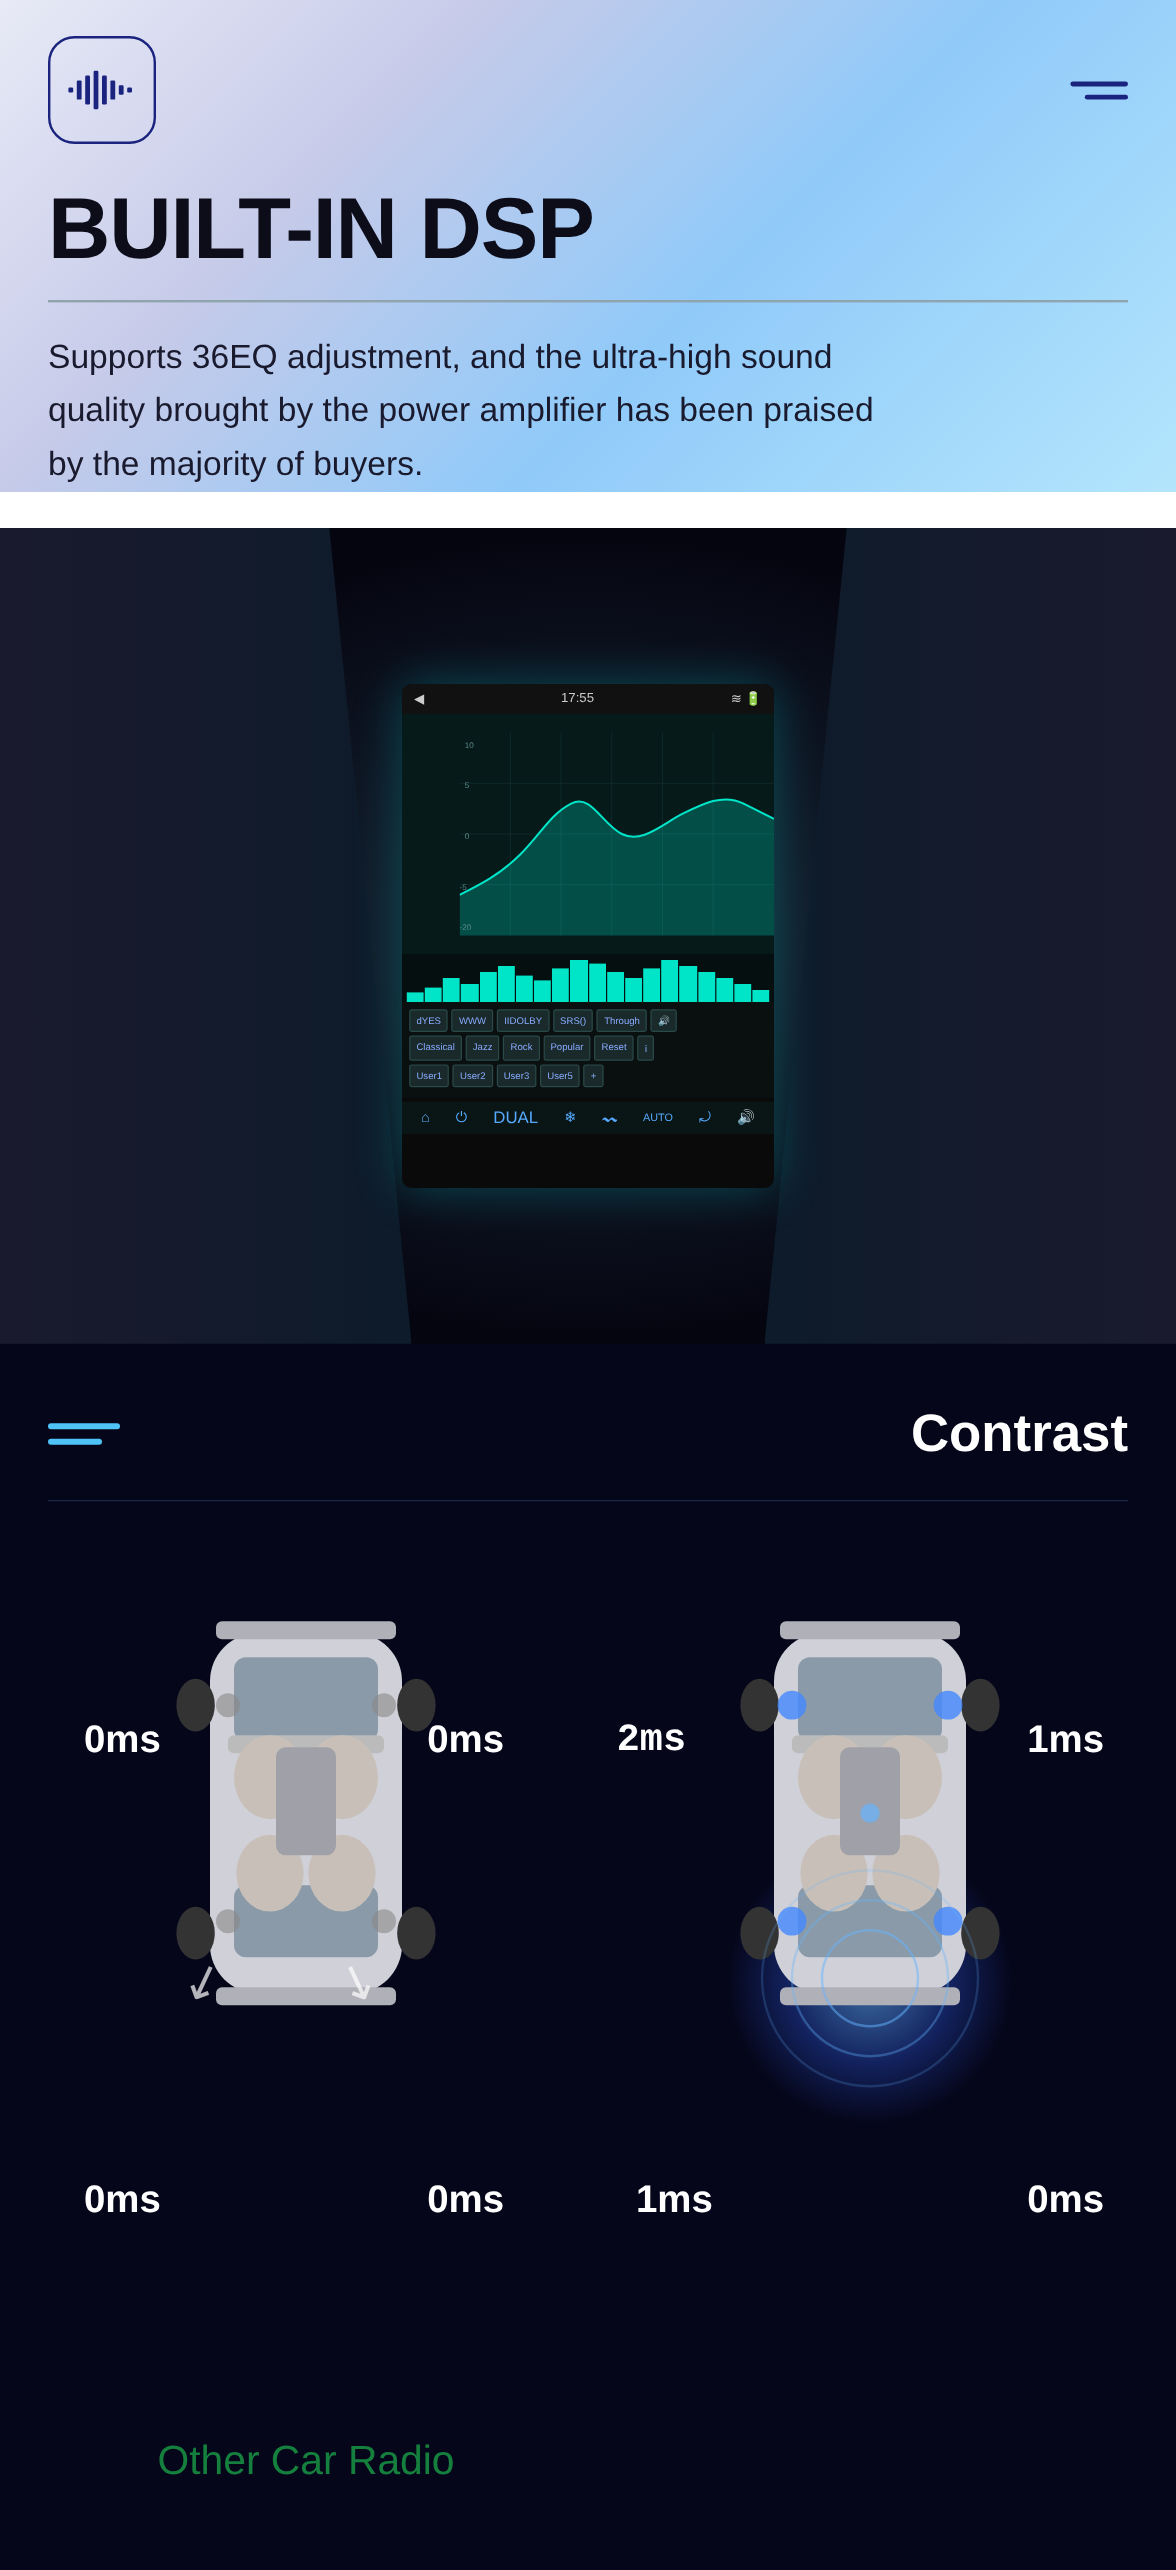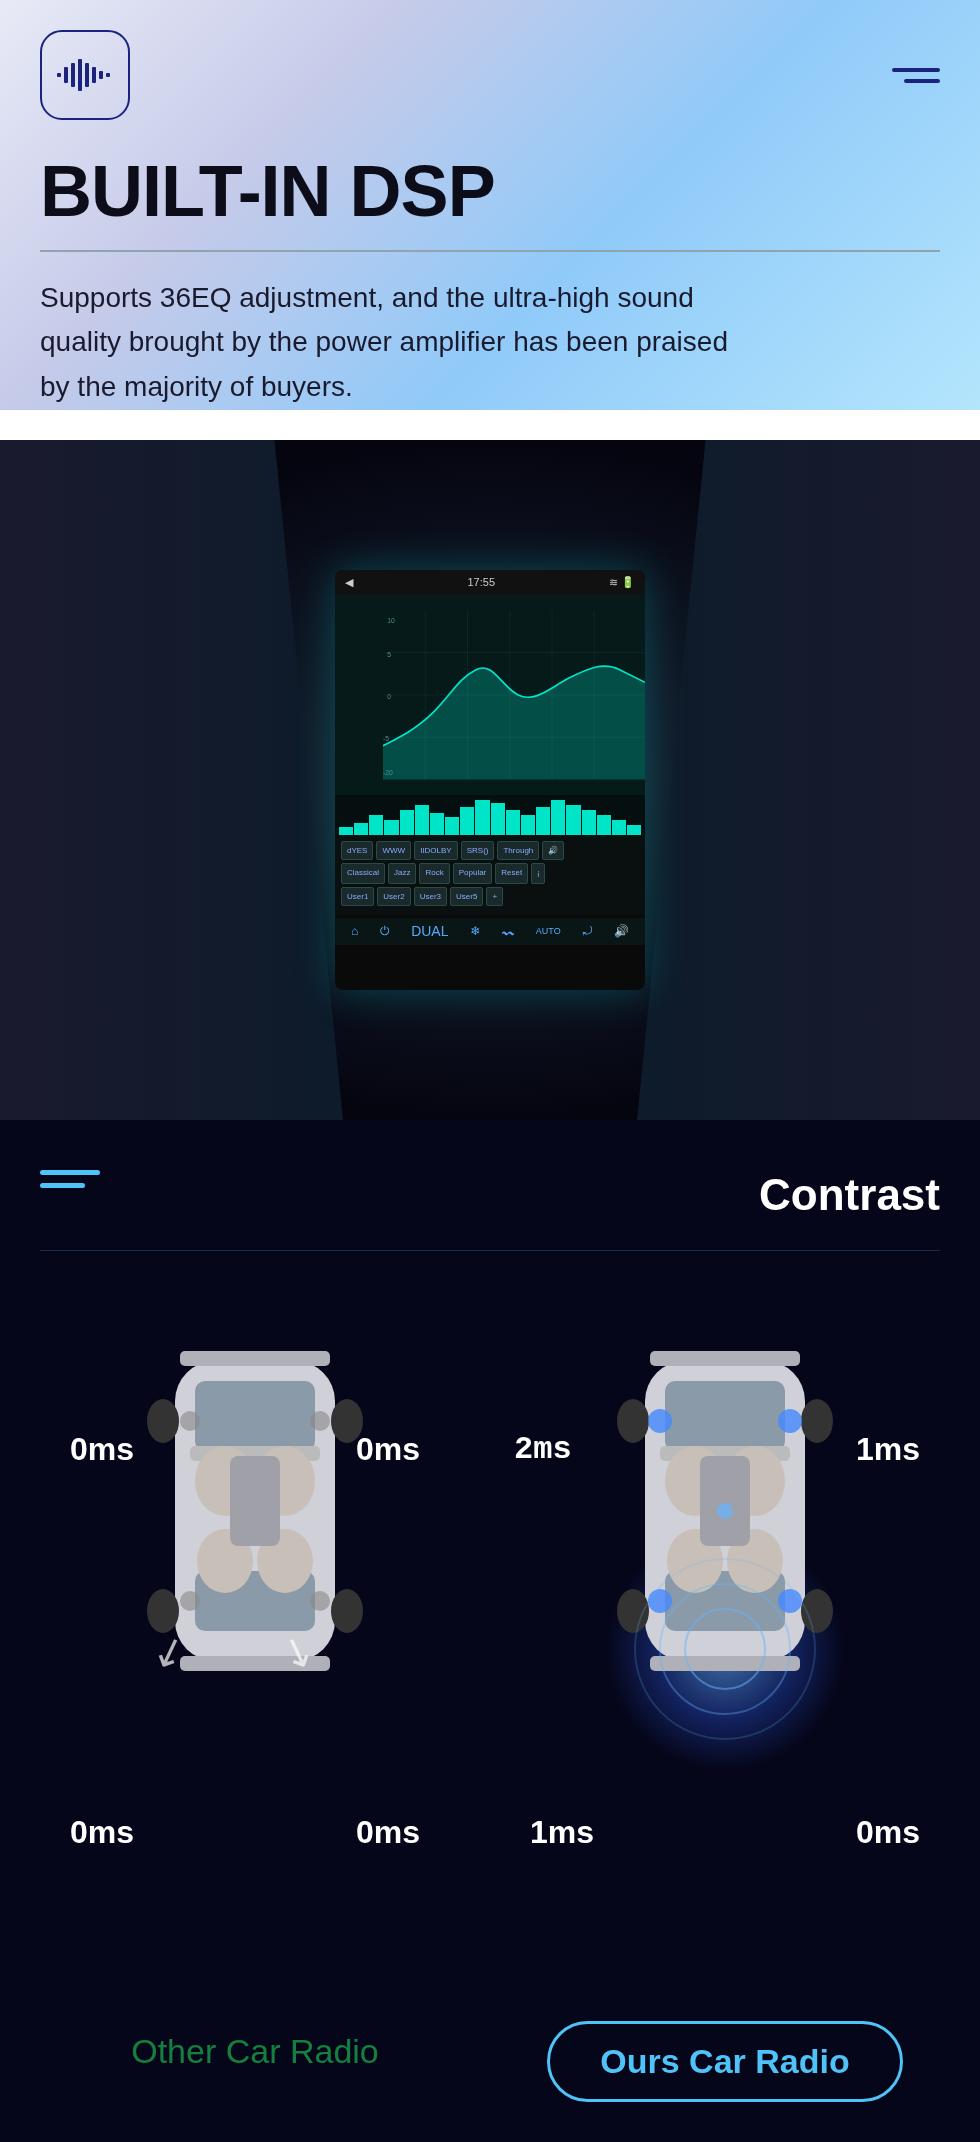--- a/index.html
+++ b/index.html
@@ -208,20 +208,21 @@
     
     .bottom-section {
       background: #05061a;
       padding: 50px 40px 60px 40px;
       min-height: 1100px;
     }
 
     .contrast-header {
       display: flex;
       justify-content: space-between;
+      align-items: center;
       margin-bottom: 30px;
     }
 
     .contrast-lines {
       display: flex;
       flex-direction: column;
       gap: 8px;
     }
 
     .contrast-line {
@@ -588,17 +589,16 @@
             <rect x="85" y="155" width="50" height="90" rx="8" fill="#a0a0a8"></rect>
 
             <rect x="35" y="355" width="150" height="15" rx="5" fill="#b0b0b8"></rect>
 
             <rect x="35" y="50" width="150" height="15" rx="5" fill="#b0b0b8"></rect>
 
             <circle cx="110" cy="210" r="8" fill="rgba(100,180,255,0.7)"></circle>
           </svg>
         </div>
       </div>
-      <button class="our-car-label-btn">Ours Car Radio</button>
     </div>
 
   </div>
 </div>
 
 </body></html>

